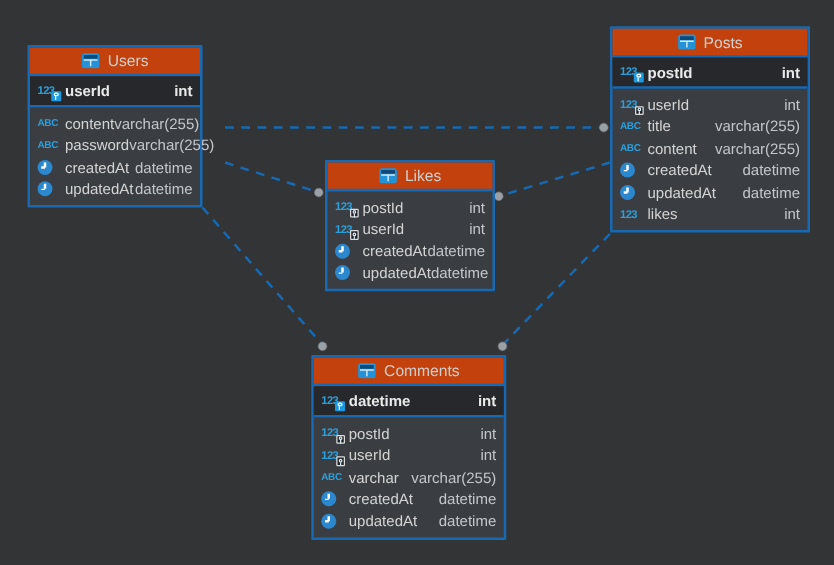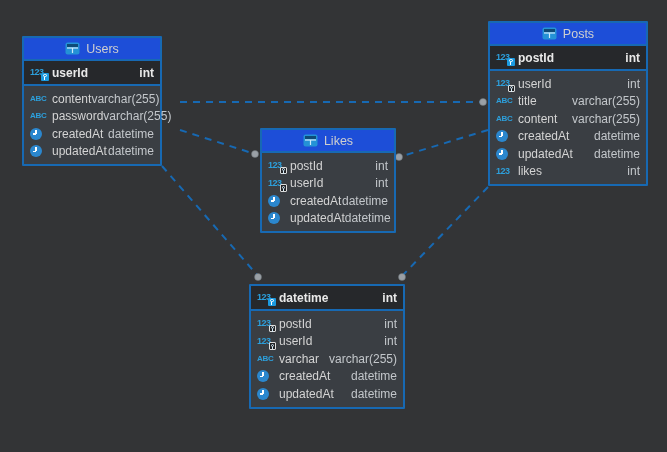--- a/index.html
+++ b/index.html
@@ -17,21 +17,21 @@
     position:absolute;z-index:2;box-sizing:border-box;
     background:#3a3e43;border:2px solid #1769b3;border-radius:1px;
     color:#d4d4d4;
   }
   #t-users{left:22px;top:36px;width:140px;}
   #t-posts{left:488px;top:21px;width:160px;}
   #t-likes{left:260px;top:128px;width:136px;}
   #t-comments{left:249px;top:284px;width:156px;}
 
   .thead{
-    height:21px;background:#1d4ed8;border-bottom:2px solid #1769b3;
+    height:21px;background:#c2410c;border-bottom:2px solid #1769b3;
     display:flex;align-items:center;justify-content:center;gap:6px;
     font-size:12.5px;color:#cfcfcf;
   }
   .ticon{display:flex;align-items:center;}
   .row{
     height:17.5px;display:flex;align-items:center;
     padding:0 6px;font-size:12px;white-space:nowrap;
   }
   .row.pk{
     height:23px;background:#26282b;border-bottom:2px solid #1769b3;
@@ -230,20 +230,31 @@
       <span class="col-icon">
           <span class="glyph clock"></span>
         </span>
       <span class="col-name">updatedAt</span>
       <span class="col-type">datetime</span>
     </div>
   </div>
 </div>
 
 <div class="table" id="t-comments">
+  <div class="thead">
+    <span class="ticon">
+      <svg width="15" height="13" viewBox="0 0 15 13">
+          <rect x="0.5" y="0.5" width="14" height="12" rx="2" fill="#2492d6"></rect>
+          <rect x="2" y="2" width="11" height="3" fill="#0e4a77"></rect>
+          <line x1="2" y1="6" x2="13" y2="6" stroke="#cfe9fa" stroke-width="1.2"></line>
+          <line x1="7.5" y1="6" x2="7.5" y2="11" stroke="#cfe9fa" stroke-width="1.2"></line>
+        </svg>
+    </span>
+    <span class="ttitle">Comments</span>
+  </div>
   <div class="row pk">
     <span class="col-icon">
         <span class="glyph num">123</span>
         <span class="badge pk"></span>
       </span>
     <span class="col-name">datetime</span>
     <span class="col-type">int</span>
   </div>
   <div class="tbody">
     <div class="row">

